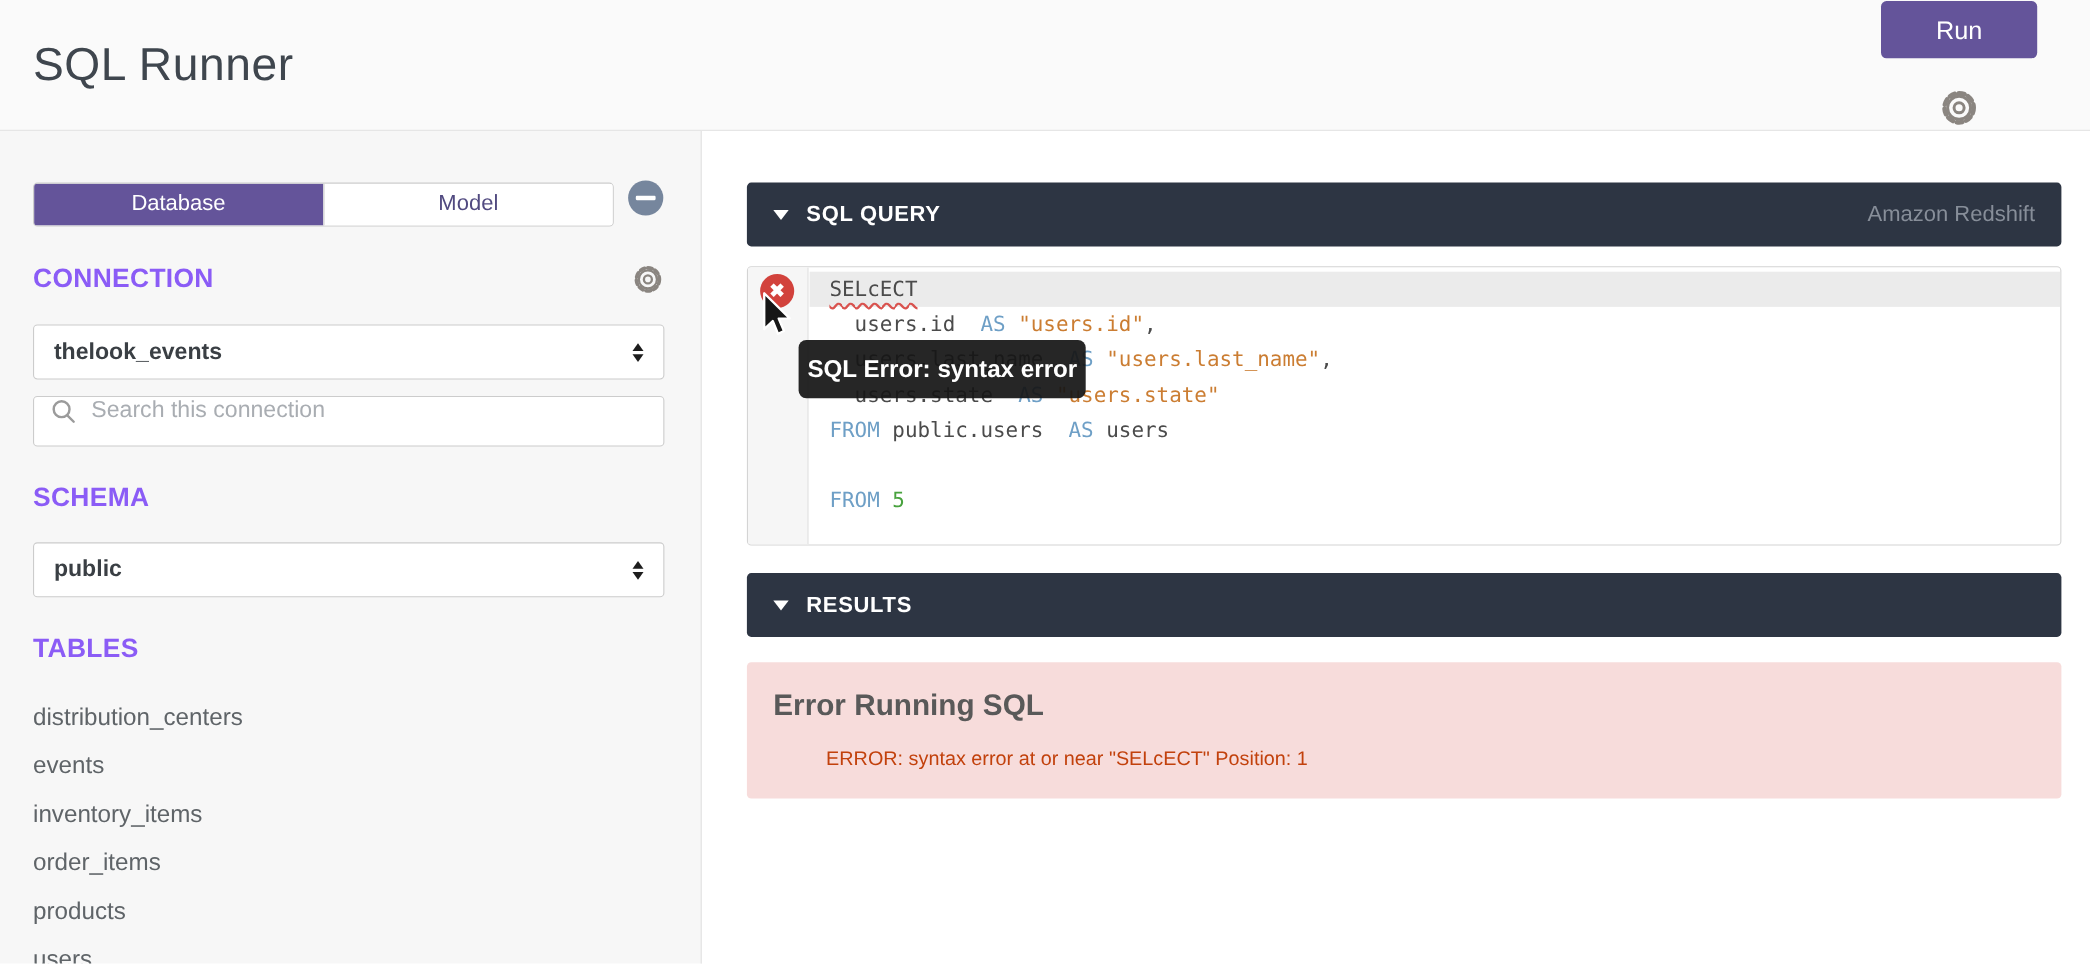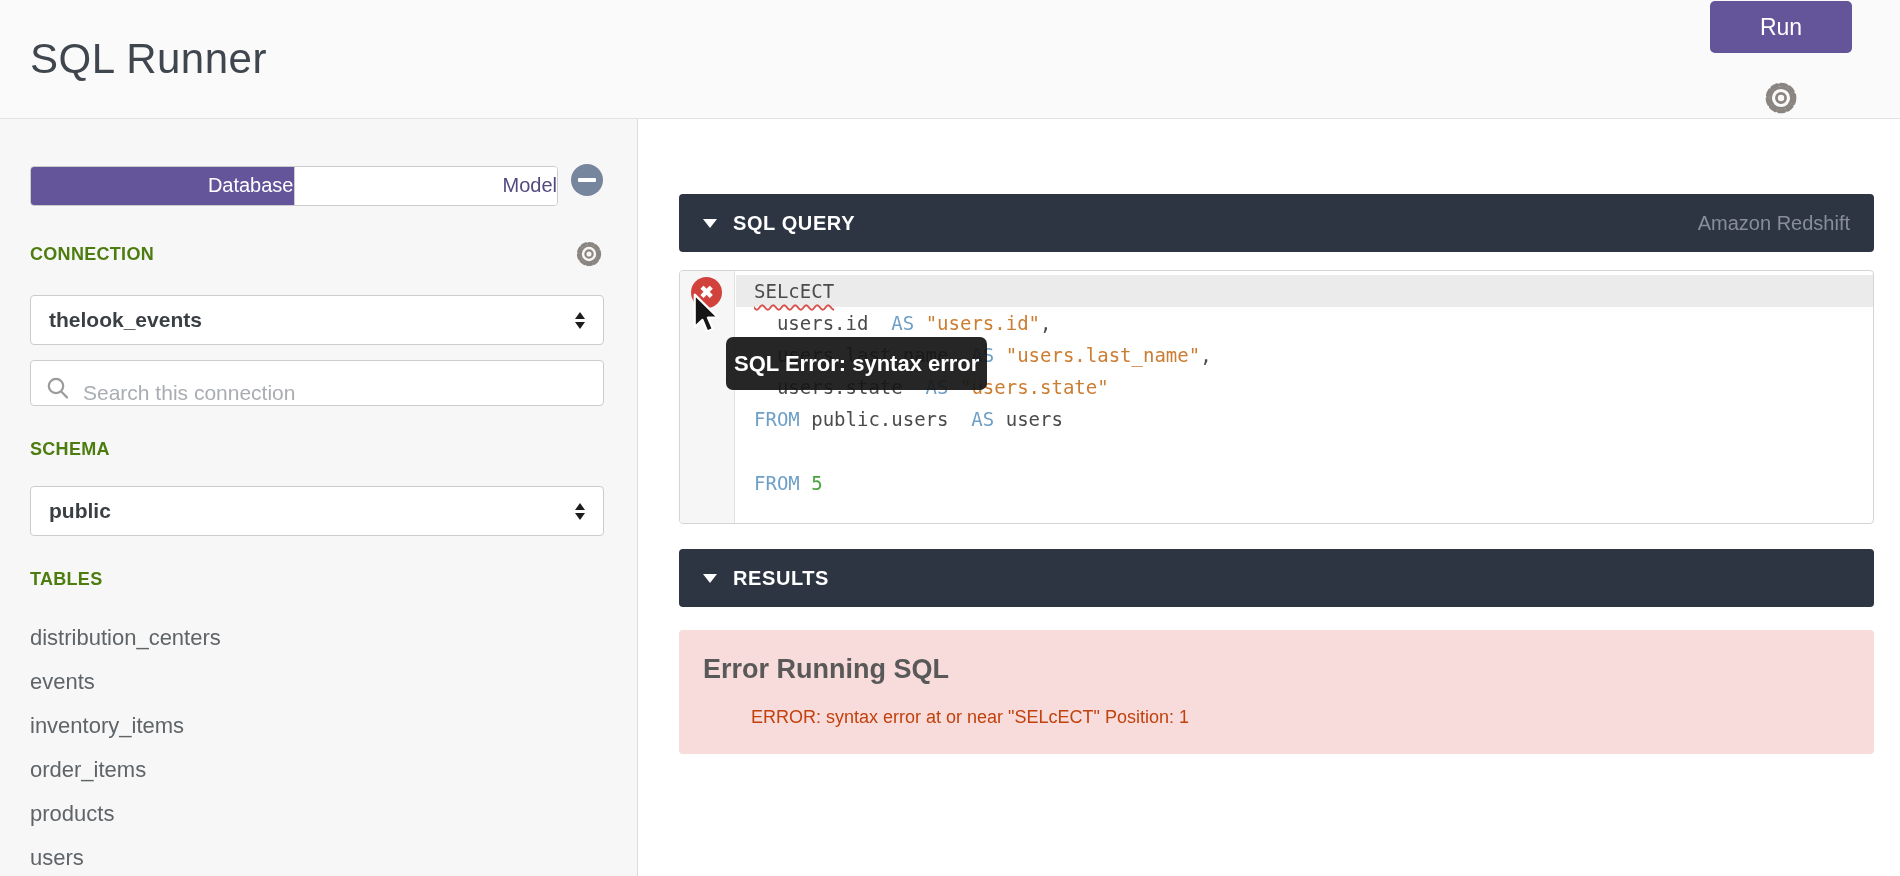--- a/index.html
+++ b/index.html
@@ -18,51 +18,51 @@
   
   .layout { display:flex; height:783px; }
   .sidebar { width:638px; background:#f7f7f7; border-right:1px solid #dcdcdc;
              padding:47px 33px 0 30px; }
   .main { flex:1; background:#ffffff; padding:47px 26px 0 41px; }
 
   
   .tabs-row { display:flex; align-items:center; }
   .tab-group { display:flex; width:528px; border-radius:4px; overflow:hidden;
                border:1px solid #cccccc; background:#fff; }
-  .tab { flex:1; height:38px; line-height:36px; text-align:right; font-size:20px;
+  .tab { flex:1; height:38px; line-height:36px; text-align:center; font-size:20px;
          color:#514a80; background:#fff; border-left:1px solid #cccccc; cursor:pointer; }
   .tab:first-child { border-left:none; }
   .tab.active { background:var(--accent,#64549a); color:#fff; }
   .minus-circle { width:32px; height:32px; border-radius:50%; background:#76869d;
                   margin-left:13px; margin-top:-12px; position:relative; cursor:pointer; flex:0 0 32px; }
   .minus-circle::after { content:""; position:absolute; left:7px; top:14px; width:18px; height:4px;
                          background:#fff; border-radius:1px; }
 
   .side-heading-row { display:flex; align-items:center; justify-content:space-between; margin-top:33px; }
-  .side-heading { font-size:18px; font-weight:bold; color:#4d7c0f; letter-spacing:0.3px; }
+  .side-heading { font-size:24px; font-weight:bold; color:#8b5cf6; letter-spacing:0.3px; }
 
   .select-box { margin-top:26px; height:50px; background:#fff; border:1px solid #cccccc;
                 border-radius:4px; display:flex; align-items:center; padding:0 18px; cursor:pointer;font-weight:bold; }
   .select-box .label { font-size:21px; color:#3a3f44; }
   .updown { margin-left:auto; display:flex; flex-direction:column; align-items:center; gap:3px; }
   .updown .up   { width:0; height:0; border-left:5px solid transparent; border-right:5px solid transparent; border-bottom:7px solid #1d1d1d; }
   .updown .down { width:0; height:0; border-left:5px solid transparent; border-right:5px solid transparent; border-top:7px solid #1d1d1d; }
 
   .search-box { margin-top:15px; height:46px; background:#fff; border:1px solid #cccccc;
-                border-radius:4px; display:flex; align-items:flex-end; padding:0 14px; }
+                border-radius:4px; display:flex; align-items:flex-start; padding:0 14px; }
   .search-box input { border:none; outline:none; flex:1; font-size:21px; color:#3a3f44;
                       font-family:inherit; margin-left:12px; background:transparent; }
   .search-box input::placeholder { color:#a9adb2; }
 
   .table-list { margin-top:26px; }
   .table-item { font-size:22px; color:#5f6468; line-height:44px; cursor:pointer; }
 
   
   .panel-bar { height:58px; background:var(--bar,#2d3543); border-radius:4px;
-               display:flex; align-items:center; padding:0 24px;margin-top:28px; }
+               display:flex; align-items:center; padding:0 24px; }
   .caret-down { width:0; height:0; border-left:7px solid transparent; border-right:7px solid transparent;
                 border-top:9px solid #ffffff; margin-right:16px; }
   .panel-title { color:#ffffff; font-size:20px; font-weight:bold; letter-spacing:0.6px; }
   .panel-bar .dialect { margin-left:auto; color:#878e99; font-size:20px; }
 
   
   .editor { position:relative; margin-top:18px; height:254px; background:#fff;
             border:1px solid #d4d4d4; border-radius:4px; overflow:hidden; }
   .gutter { position:absolute; left:0; top:0; bottom:0; width:55px; background:#f6f6f6;
             border-right:1px solid #e2e2e2; }

